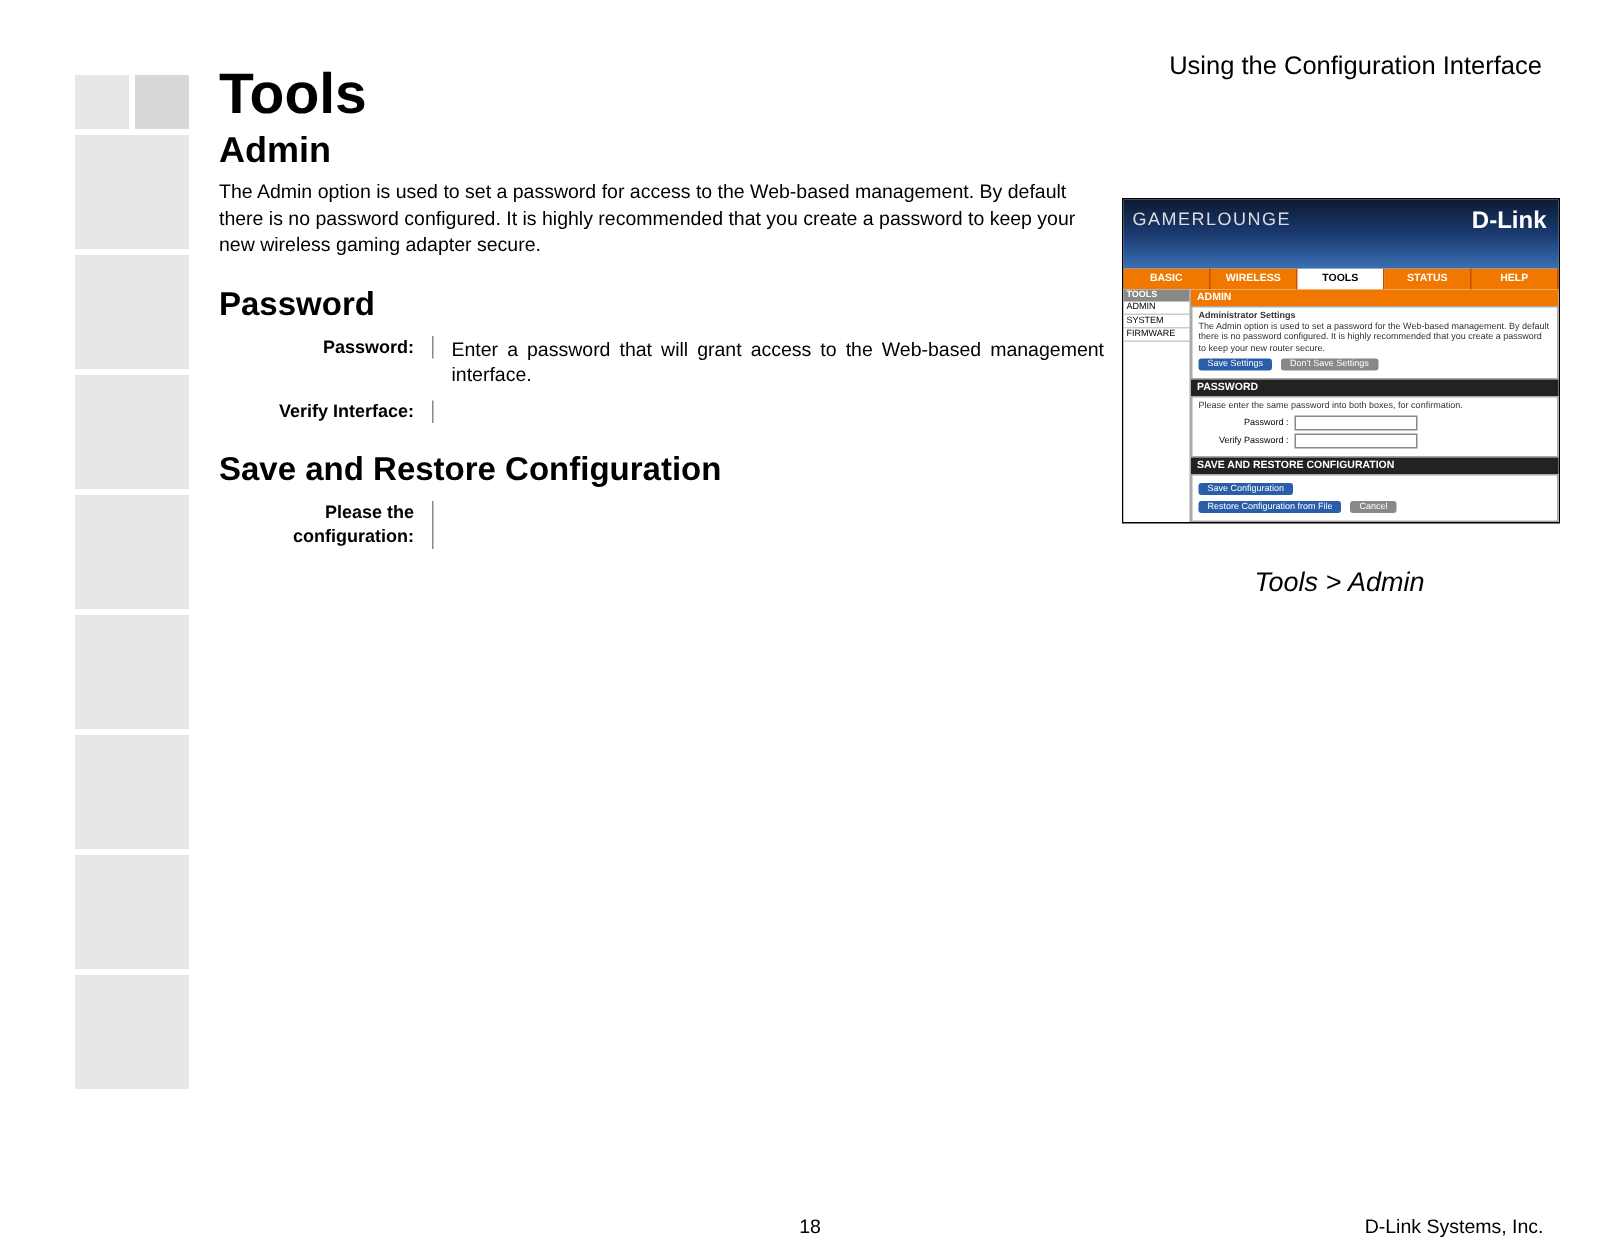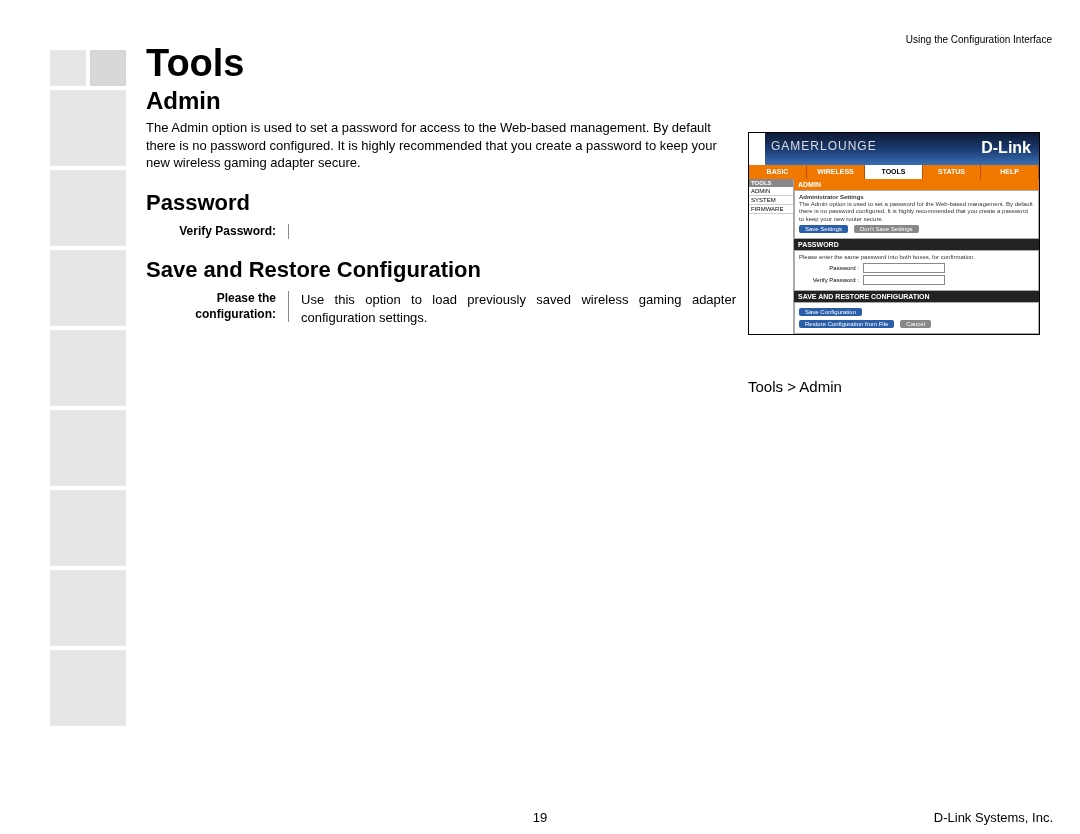--- a/index.html
+++ b/index.html
@@ -20,28 +20,28 @@
     position:absolute;left:50px;top:50px;width:78px;
   }
   .squares .row{display:flex;gap:4px;margin-bottom:4px;}
   .sq{width:36px;height:36px;}
   .sq.l{background:#e7e7e7;}
   .sq.d{background:#d8d8d8;}
   .sq.big{width:76px;height:76px;background:#e7e7e7;}
   .big-row{margin-bottom:4px;}
   
   .header{
-    position:absolute;right:28px;top:34px;font-size:10px;
+    position:absolute;right:52px;top:34px;font-size:17px;
   }
   .footer{
     position:absolute;left:0;right:0;bottom:24px;
     font-size:13px;
   }
   .footer .pg{position:absolute;left:50%;transform:translateX(-50%);}
-  .footer .co{position:absolute;right:27px;}
+  .footer .co{position:absolute;right:51px;}
   
   .main{
     position:absolute;left:146px;top:42px;width:590px;
   }
   h1{
     font-family:"Arial Narrow",Arial,sans-serif;
     font-stretch:condensed;
     font-weight:bold;font-size:38px;margin:0 0 2px 0;
   }
   h2{
@@ -66,22 +66,22 @@
   .def .desc{
     flex:1;padding-left:12px;font-size:13px;line-height:1.35;
     text-align:justify;
   }
   
   .shot{
     position:absolute;left:748px;top:132px;width:290px;
     border:1px solid #000;font-size:7px;
   }
   .shot .band-top{
-    height:32px;background:linear-gradient(180deg,#0d1a33 0%,#1a3a70 50%,#3a6fb4 100%);
-    position:relative;color:#fff;margin-left:16px;
+    height:46px;background:linear-gradient(180deg,#0d1a33 0%,#1a3a70 50%,#3a6fb4 100%);
+    position:relative;color:#fff;
   }
   .shot .logo-gl{
     position:absolute;left:6px;top:6px;font-family:Impact,Arial;font-size:12px;
     letter-spacing:1px;color:#ddd;
   }
   .shot .logo-dl{
     position:absolute;right:8px;top:6px;font-weight:bold;font-size:16px;color:#fff;
   }
   .shot .orange-tabs{
     display:flex;background:#f07800;height:14px;
@@ -107,21 +107,21 @@
   .shot .btn{
     display:inline-block;background:#2b5ea8;color:#fff;
     font-size:6px;padding:1px 6px;margin:2px 4px 2px 0;border-radius:2px;
   }
   .shot .btn.grey{background:#888;}
   .shot .formrow{display:flex;align-items:center;margin:2px 0;font-size:6px;}
   .shot .formrow label{width:60px;text-align:right;margin-right:4px;}
   .shot .formrow .inp{width:80px;height:8px;border:1px solid #888;background:#fff;}
   .caption{
     position:absolute;left:748px;top:378px;width:290px;
-    font-size:15px;text-align:left;
+    font-style:italic;font-size:18px;text-align:center;
   }
 </style>
 </head>
 <body>
 
 <div class="header">Using the Configuration Interface</div>
 
 <div class="squares">
   <div class="row">
       <div class="sq l"></div>
@@ -153,27 +153,30 @@
     </div>
 </div>
 
 <div class="main">
   <h1>Tools</h1>
   <h2>Admin</h2>
   <p class="intro">The Admin option is used to set a password for access to the Web-based management. By default there is no password configured. It is highly recommended that you create a password to keep your new wireless gaming adapter secure.</p>
 
   <h3>Password</h3>
   <div class="def">
-    <div class="term">Verify Password:</div>
+    <div class="term">Password:</div>
+    <div class="desc">Enter a password that will grant access to the Web-based management interface.</div>
+  </div>
+  <div class="def">
+    <div class="term">Verify Interface:</div>
   </div>
 
   <h3>Save and Restore Configuration</h3>
   <div class="def">
     <div class="term">Please the configuration:</div>
-    <div class="desc">Use this option to load previously saved wireless gaming adapter configuration settings.</div>
   </div>
 </div>
 
 <div class="shot">
   <div class="band-top">
     <div class="logo-gl">GAMERLOUNGE</div>
     <div class="logo-dl">D-Link</div>
   </div>
   <div class="orange-tabs">
     <span>BASIC</span>
@@ -215,15 +218,15 @@
         <span class="btn">Restore Configuration from File</span>
         <span class="btn grey">Cancel</span>
       </div>
     </div>
   </div>
 </div>
 
 <div class="caption">Tools &gt; Admin</div>
 
 <div class="footer">
-  <span class="pg">19</span>
+  <span class="pg">18</span>
   <span class="co">D-Link Systems, Inc.</span>
 </div>
 
 </body></html>

